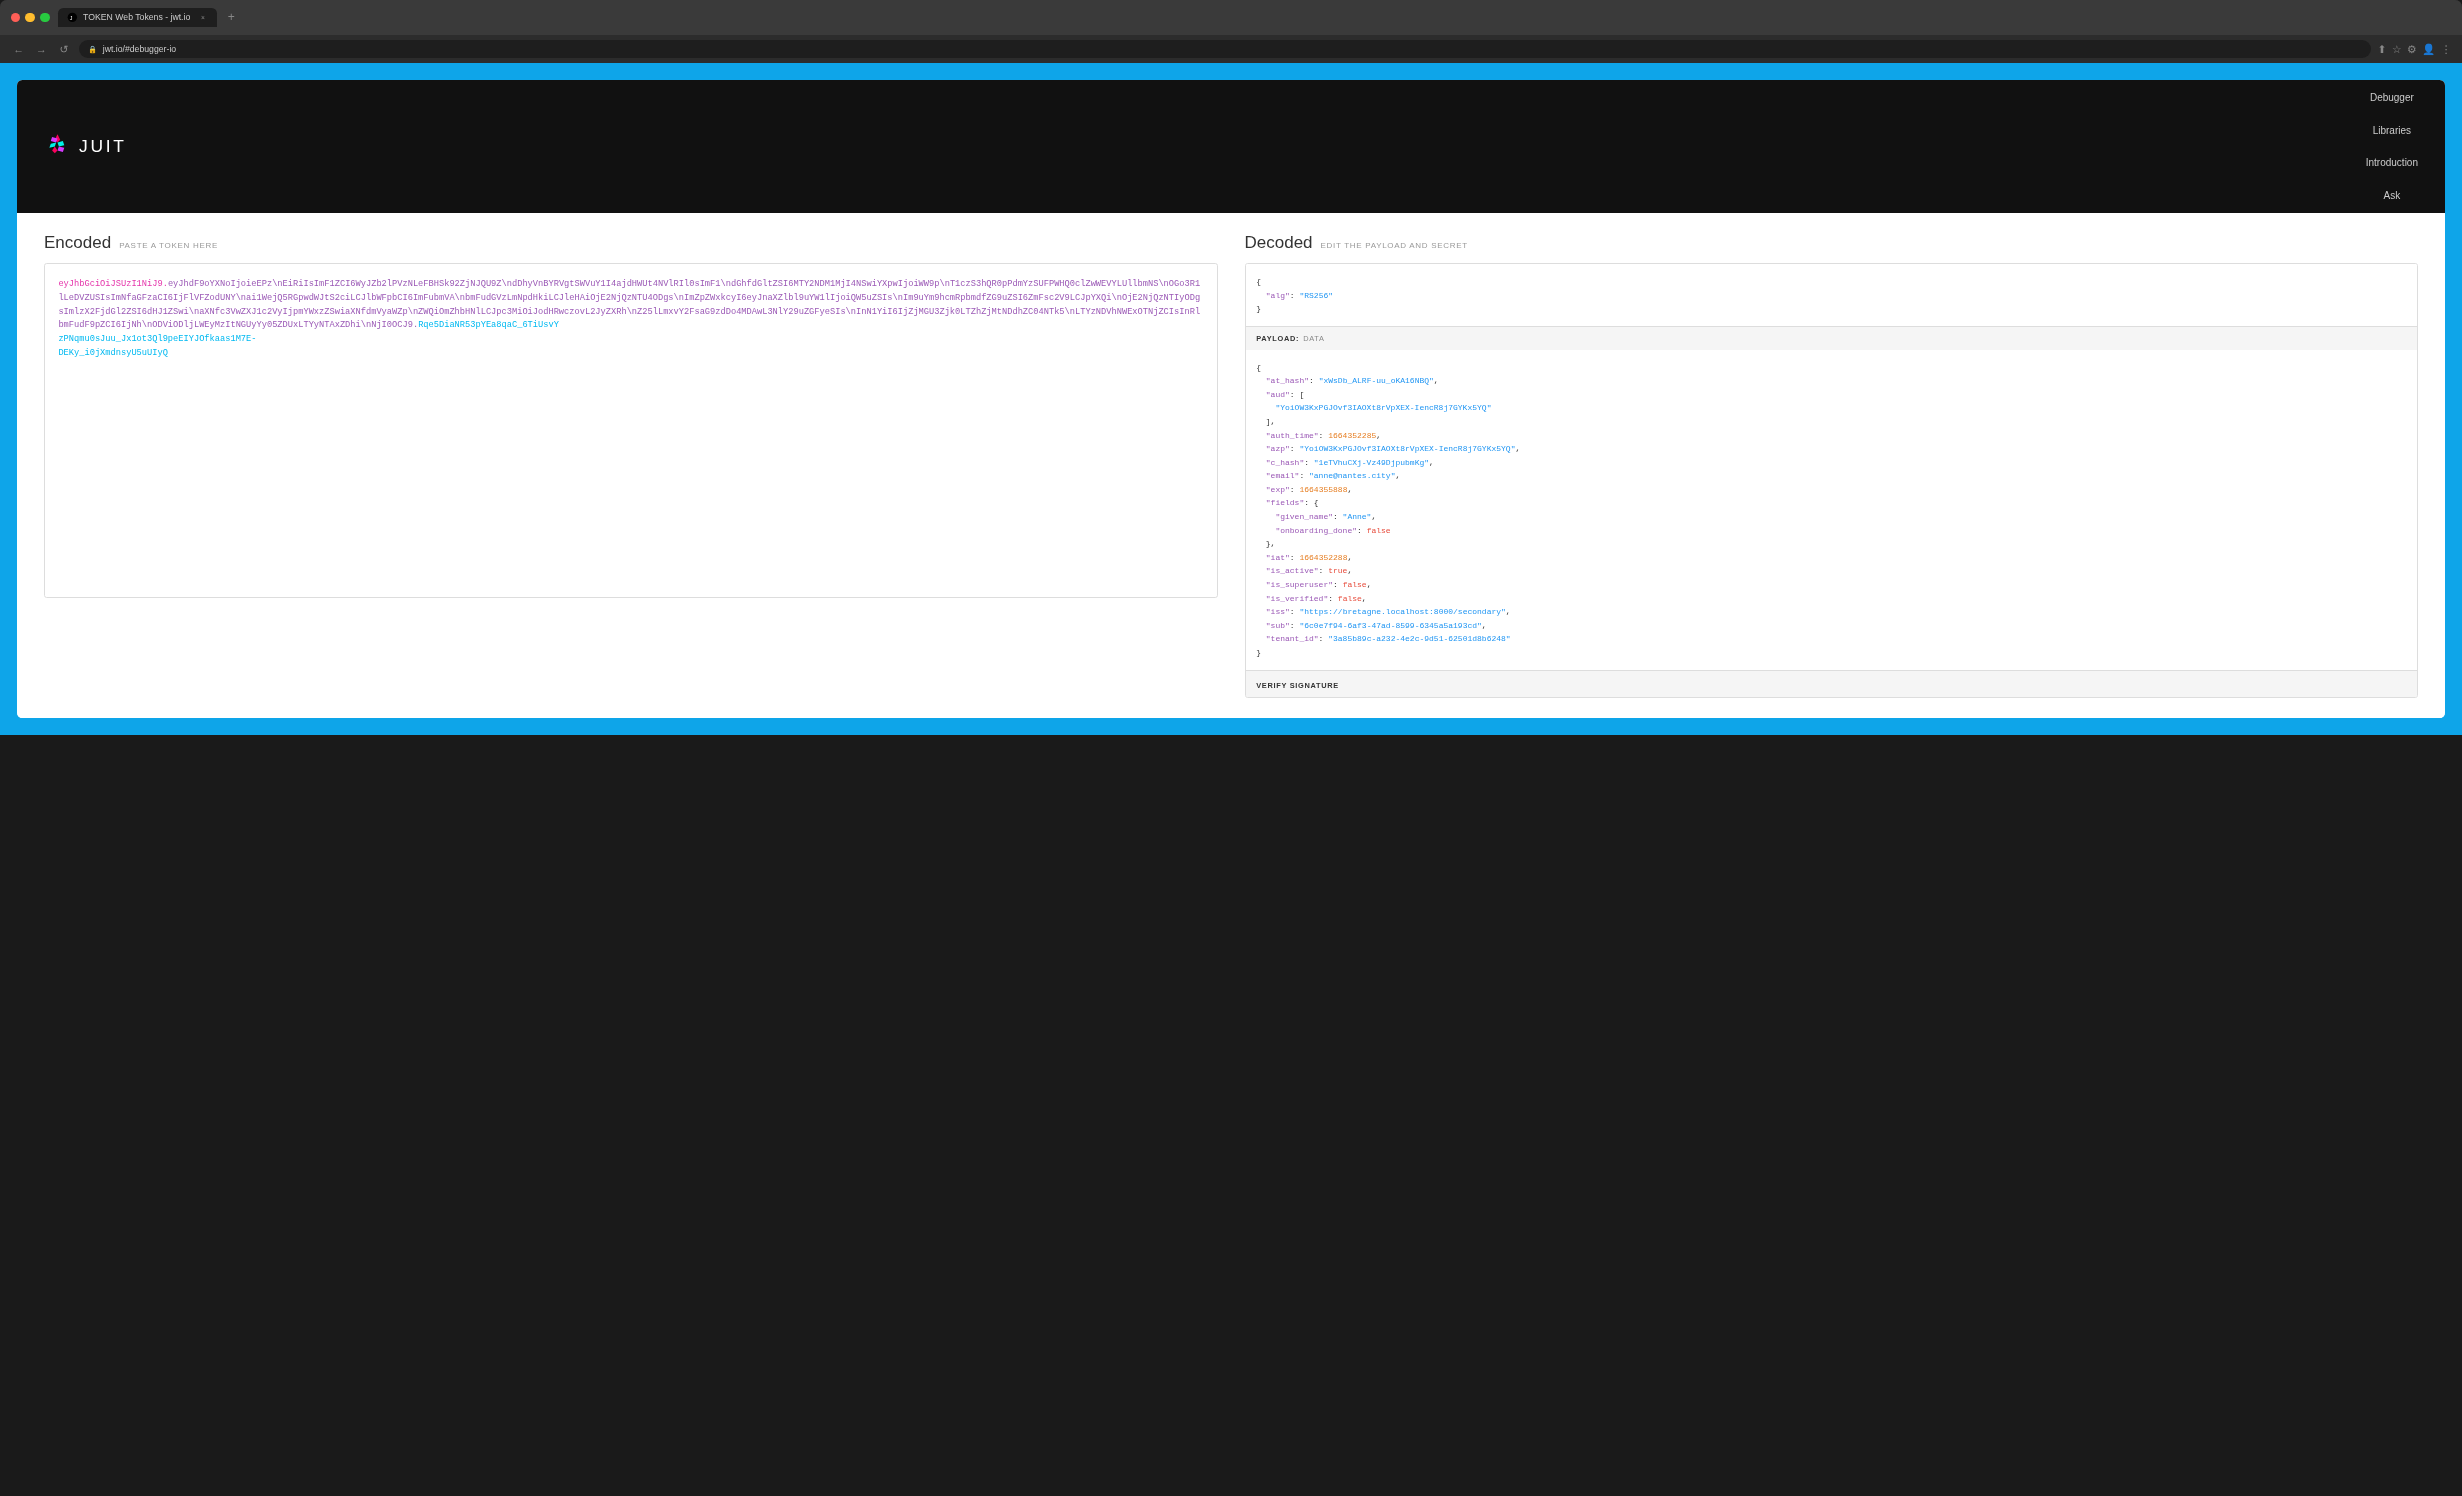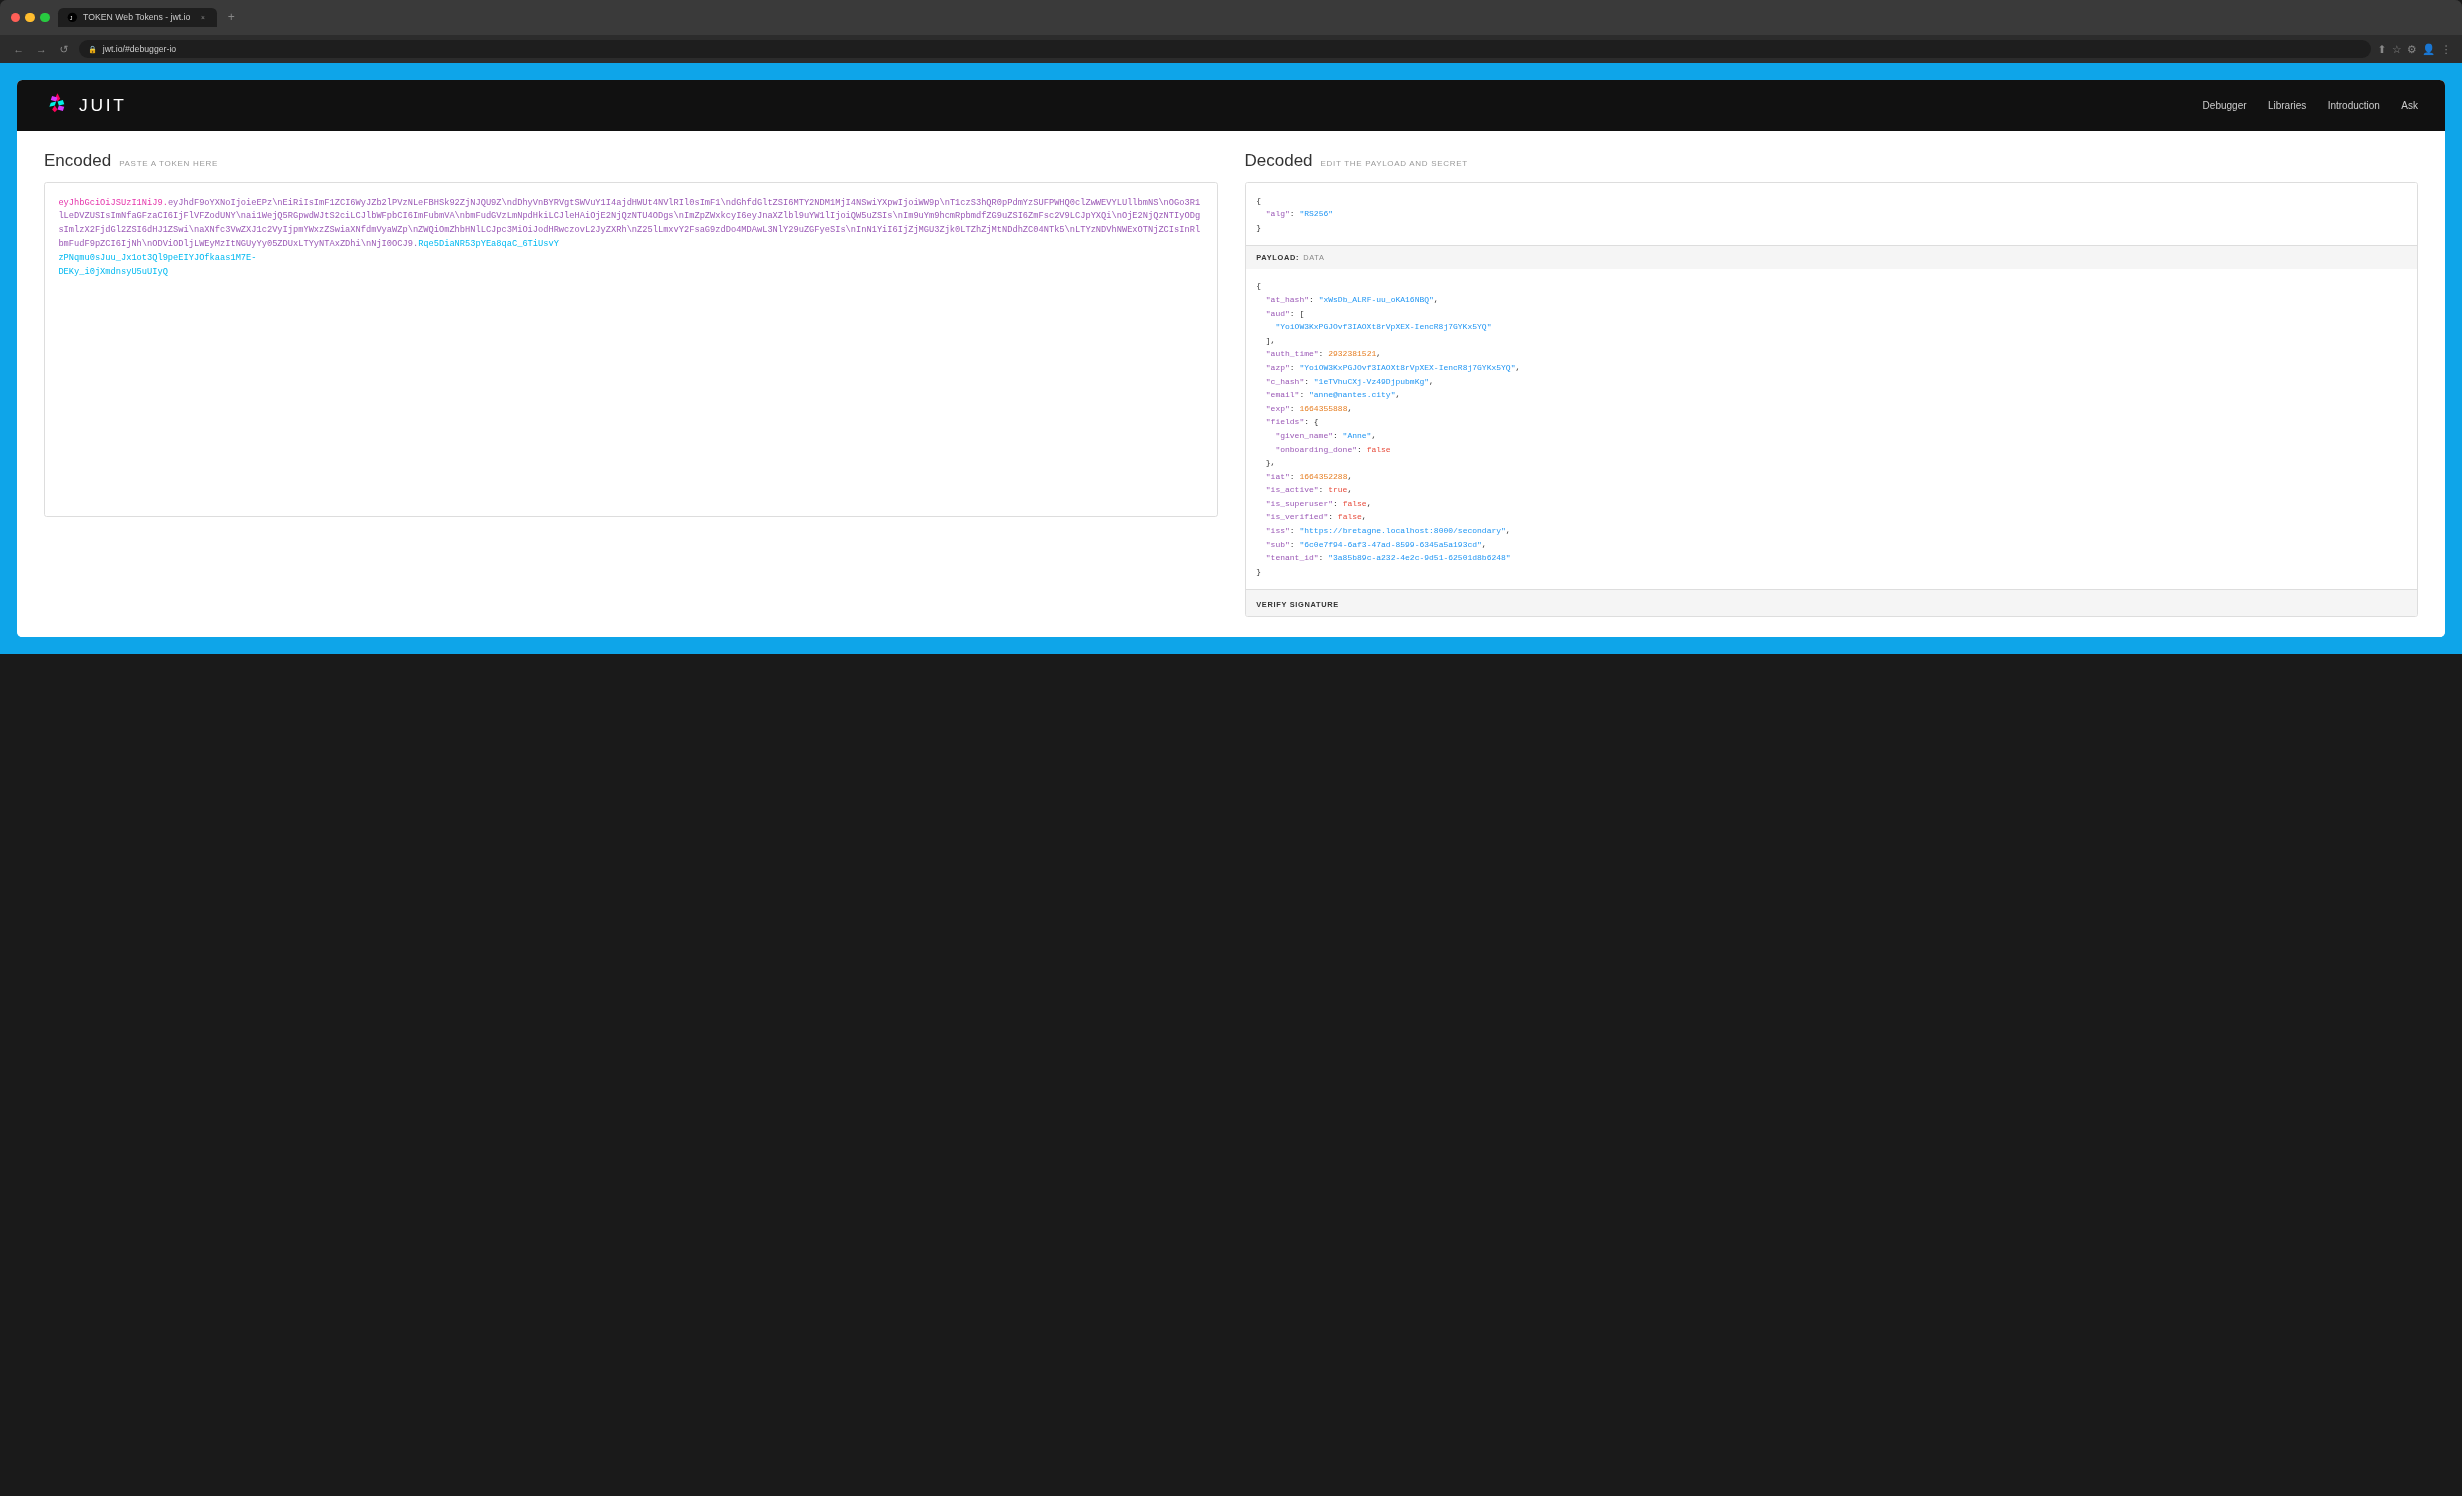--- a/index.html
+++ b/index.html
@@ -155,21 +155,22 @@
     .logo-text {
       color: #fff;
       font-size: 17.4px;
       font-weight: 300;
       letter-spacing: 2.7px;
     }
 
     .site-nav {
       display: flex;
       gap: 21.4px;
-      align-items: flex-end;
+      align-items: center;
+      flex-direction: column;
     }
 
     .nav-link {
       color: #ccc;
       text-decoration: none;
       font-size: 10px;
       cursor: pointer;
     }
 
     
@@ -387,21 +388,21 @@
               <div class="decoded-panel-header">
                 <span class="panel-label">PAYLOAD:</span>
                 <span class="panel-sublabel">DATA</span>
               </div>
               <div class="decoded-panel-content">
                 <span class="json-bracket">{</span><br>
                 &nbsp;&nbsp;<span class="json-key">"at_hash"</span><span class="json-bracket">: </span><span class="json-string">"xWsDb_ALRF-uu_oKA16NBQ"</span><span class="json-bracket">,</span><br>
                 &nbsp;&nbsp;<span class="json-key">"aud"</span><span class="json-bracket">: [</span><br>
                 &nbsp;&nbsp;&nbsp;&nbsp;<span class="json-string">"YoiOW3KxPGJOvf3IAOXt8rVpXEX-IencR8j7GYKx5YQ"</span><br>
                 &nbsp;&nbsp;<span class="json-bracket">],</span><br>
-                &nbsp;&nbsp;<span class="json-key">"auth_time"</span><span class="json-bracket">: </span><span class="json-number">2932381521</span><span class="json-bracket">,</span><br>
+                &nbsp;&nbsp;<span class="json-key">"auth_time"</span><span class="json-bracket">: </span><span class="json-number">1664352285</span><span class="json-bracket">,</span><br>
                 &nbsp;&nbsp;<span class="json-key">"azp"</span><span class="json-bracket">: </span><span class="json-string">"YoiOW3KxPGJOvf3IAOXt8rVpXEX-IencR8j7GYKx5YQ"</span><span class="json-bracket">,</span><br>
                 &nbsp;&nbsp;<span class="json-key">"c_hash"</span><span class="json-bracket">: </span><span class="json-string">"1eTVhuCXj-Vz49DjpubmKg"</span><span class="json-bracket">,</span><br>
                 &nbsp;&nbsp;<span class="json-key">"email"</span><span class="json-bracket">: </span><span class="json-string">"anne@nantes.city"</span><span class="json-bracket">,</span><br>
                 &nbsp;&nbsp;<span class="json-key">"exp"</span><span class="json-bracket">: </span><span class="json-number">1664355888</span><span class="json-bracket">,</span><br>
                 &nbsp;&nbsp;<span class="json-key">"fields"</span><span class="json-bracket">: {</span><br>
                 &nbsp;&nbsp;&nbsp;&nbsp;<span class="json-key">"given_name"</span><span class="json-bracket">: </span><span class="json-string">"Anne"</span><span class="json-bracket">,</span><br>
                 &nbsp;&nbsp;&nbsp;&nbsp;<span class="json-key">"onboarding_done"</span><span class="json-bracket">: </span><span class="json-bool">false</span><br>
                 &nbsp;&nbsp;<span class="json-bracket">},</span><br>
                 &nbsp;&nbsp;<span class="json-key">"iat"</span><span class="json-bracket">: </span><span class="json-number">1664352288</span><span class="json-bracket">,</span><br>
                 &nbsp;&nbsp;<span class="json-key">"is_active"</span><span class="json-bracket">: </span><span class="json-bool">true</span><span class="json-bracket">,</span><br>

